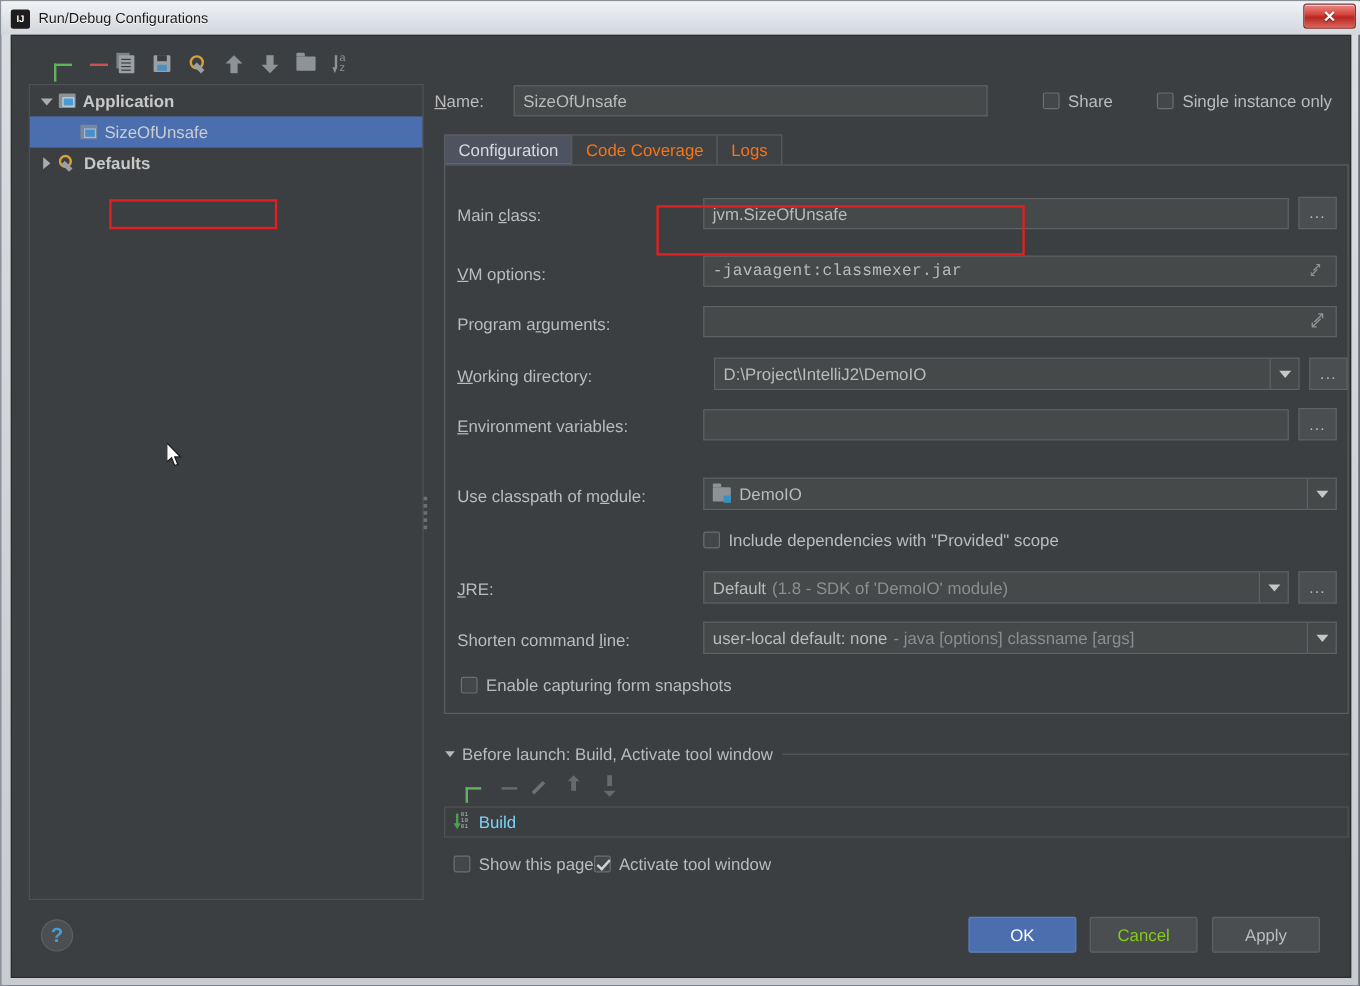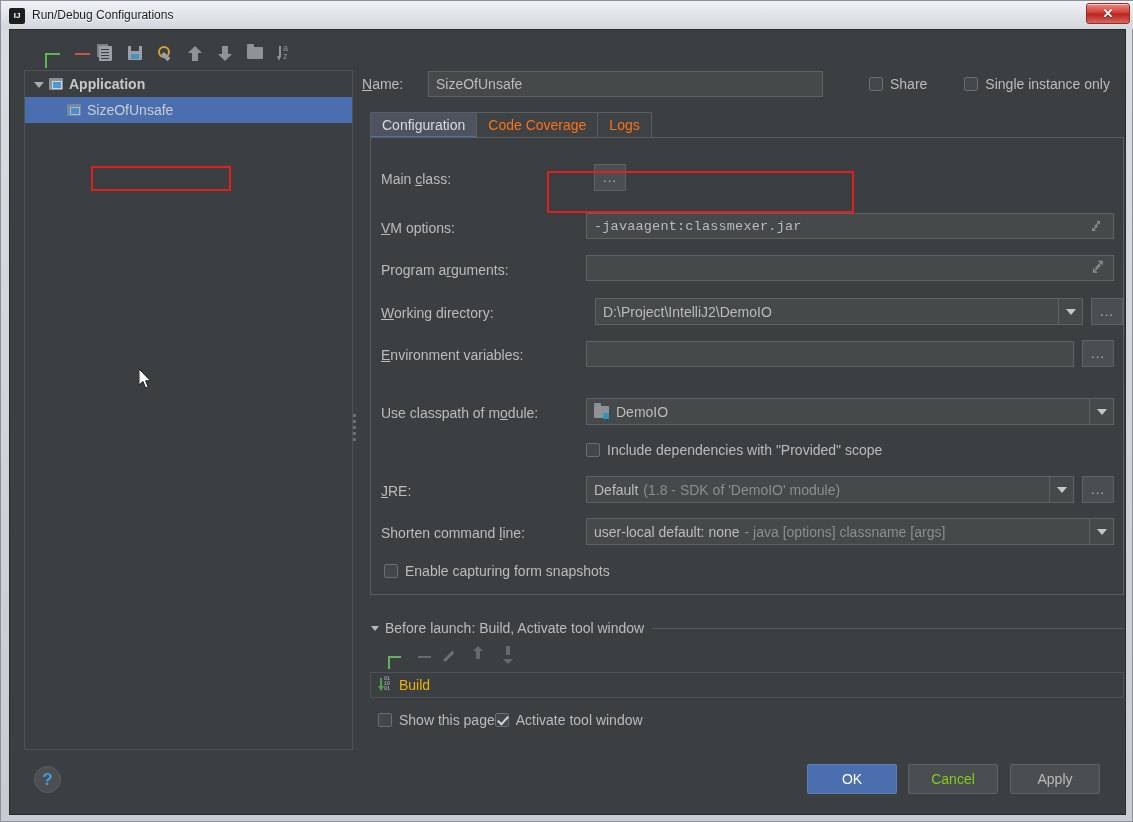--- a/index.html
+++ b/index.html
@@ -334,21 +334,21 @@
 
   #bl-list {
     height: 26px; border: 1px solid #4e5254; background: #3c3f41;
     display: flex; align-items: center; padding-left: 6px; margin-top: 2px;
   }
   .build-icon { width: 16px; height: 16px; position: relative; flex: 0 0 auto; margin-right: 6px; }
   .build-icon .ar { position: absolute; left: 1px; top: 1px; width: 5px; height: 14px; }
   .build-icon .ar::before { content: ""; position: absolute; left: 1.5px; top: 0; width: 2px; height: 9px; background: #4f9e4f; }
   .build-icon .ar::after { content: ""; position: absolute; left: -0.5px; bottom: 1px; border-left: 3.5px solid transparent; border-right: 3.5px solid transparent; border-top: 5px solid #4f9e4f; }
   .build-icon .bits { position: absolute; left: 7px; top: 0px; font-size: 5px; line-height: 5px; color: #b6babd; font-family: "Liberation Mono", monospace; }
-  #bl-list .txt { font-size: 14px; color: #eab308; }
+  #bl-list .txt { font-size: 14px; color: #7dd3fc; }
 
   #bl-checks { display: flex; align-items: center; height: 26px; margin-top: 9px; padding-left: 8px; }
   #bl-checks .grp { display: flex; align-items: center; }
 
   
   #bottom-bar {
     position: absolute; left: 0; bottom: 0; width: 1117px; height: 62px;
   }
   #help-btn {
     position: absolute; left: 24px; top: 14px; width: 27px; height: 27px;
@@ -423,20 +423,25 @@
           <span class="twisty open"></span>
           <span class="icon-app"></span>
           <span class="tree-label bold">Application</span>
         </div>
         <div class="tree-row selected">
           <span class="twisty"></span>
           <span class="twisty"></span>
           <span class="icon-app dim"></span>
           <span class="tree-label child">SizeOfUnsafe</span>
         </div>
+        <div class="tree-row">
+          <span class="twisty closed"></span>
+          <span class="icon-wrench-tree"></span>
+          <span class="tree-label bold">Defaults</span>
+        </div>
         <div id="red-box-tree"></div>
       </div>
     </div>
 
     <div id="splitter">
       <div class="grip"></div>
     </div>
 
     <div id="right-pane">
 
@@ -456,20 +461,21 @@
       <div id="tabs">
         <div class="tab active">Configuration</div>
         <div class="tab">Code Coverage</div>
         <div class="tab">Logs</div>
       </div>
 
       <div id="panel-body">
 
         <span class="lbl-col" style="left:10px; top:33px;">Main <span class="uline">c</span>lass:</span>
         <div class="row" style="left:215px; top:26px;">
+          <div class="txtfield" style="width:488px;">jvm.SizeOfUnsafe</div>
           <div class="ellipsis-btn" style="margin-left:8px;">...</div>
         </div>
 
         <span class="lbl-col" style="left:10px; top:82px;"><span class="uline">V</span>M options:</span>
         <div class="row" style="left:215px; top:75px;">
           <div class="txtfield mono" style="width:528px; position:relative;">
             <span>-javaagent:classmexer.jar</span>
             <span class="expand-btn"></span>
           </div>
         </div>

